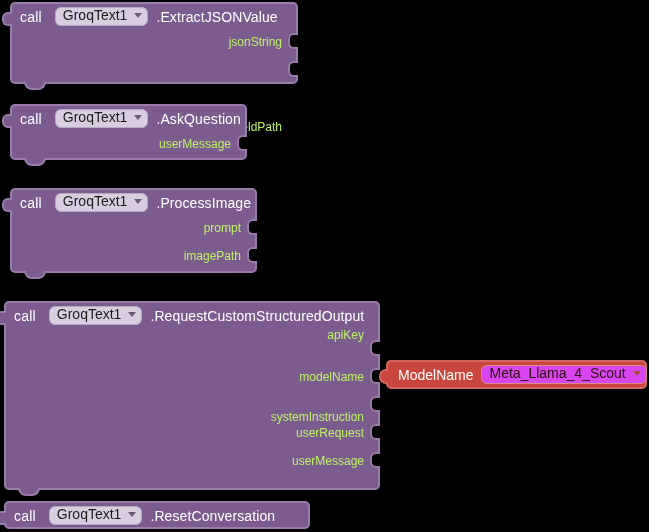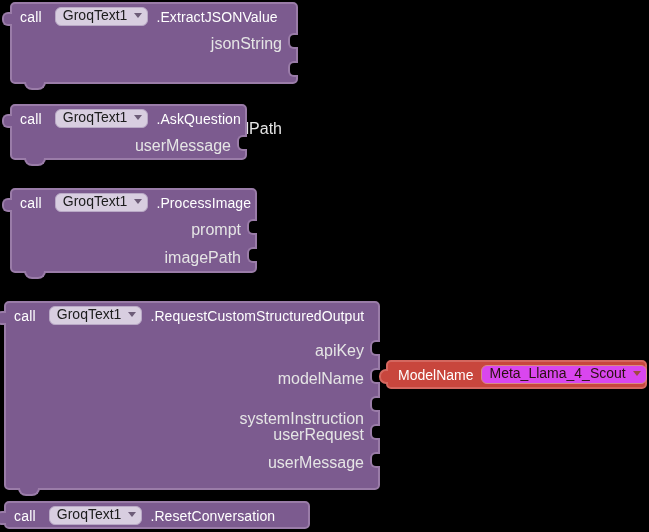--- a/index.html
+++ b/index.html
@@ -99,22 +99,22 @@
     font-size: 14px;
     color: #ffffff;
     margin-left: 8px;
     letter-spacing: 0.1px;
   }
 
   
   .param {
     position: absolute;
     right: 14px;
-    font-size: 16px;
-    color: #e5e5e5;
+    font-size: 12px;
+    color: #bef264;
     white-space: nowrap;
     text-align: right;
   }
   
   .socket {
     position: absolute;
     right: -2px;
     width: 10px;
     height: 16px;
     background: #000000;
@@ -233,21 +233,21 @@
 
     <div class="block-header">
       <span class="kw-call">call</span>
       <span class="dropdown">
         <span>GroqText1</span>
         <span class="caret"></span>
       </span>
       <span class="method-name">.RequestCustomStructuredOutput</span>
     </div>
 
-    <div class="param" style="top:39px;">apiKey</div>
+    <div class="param" style="top:25px;">apiKey</div>
     <div class="socket" style="top:37px;"></div>
 
     <div class="param" style="top:67px;">modelName</div>
     <div class="socket" style="top:65px;"></div>
 
     <div class="param" style="top:107px;">systemInstruction</div>
     <div class="socket" style="top:93px;"></div>
 
     <div class="param" style="top:123px;">userRequest</div>
     <div class="socket" style="top:121px;"></div>

